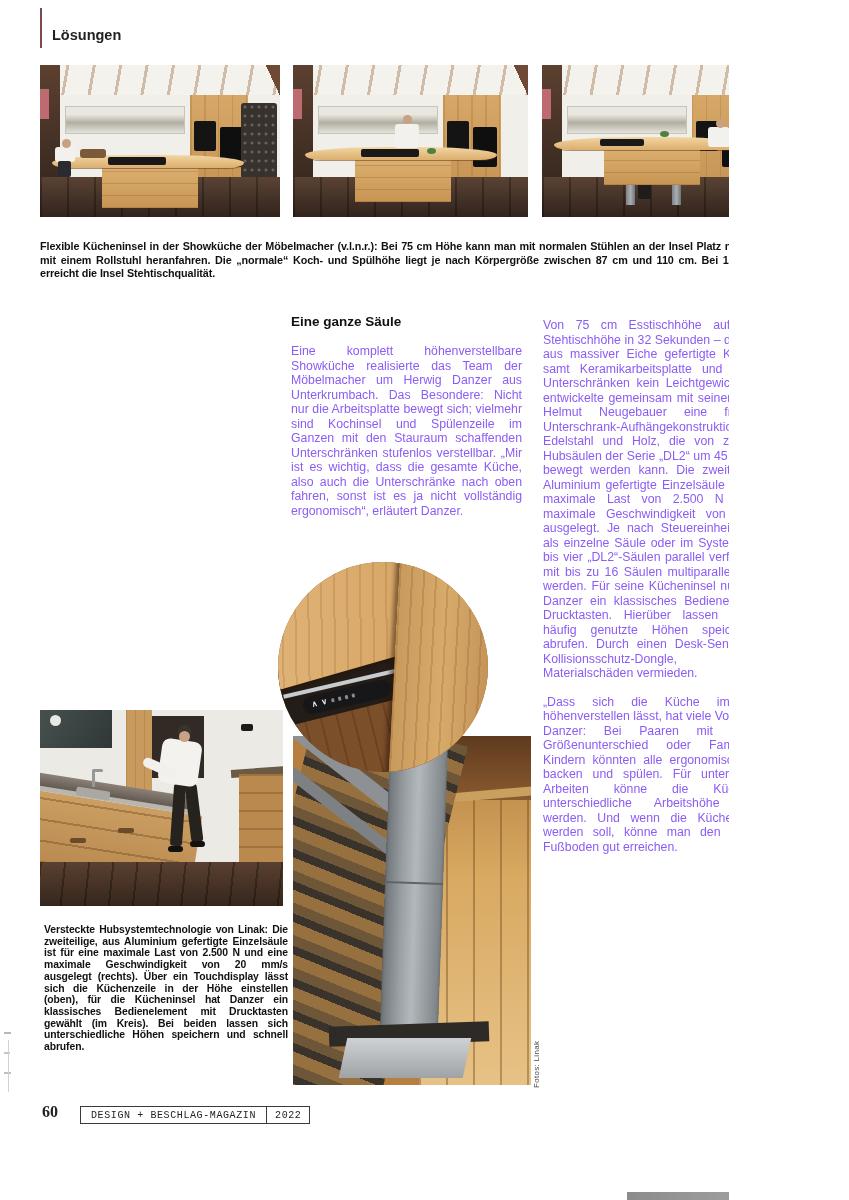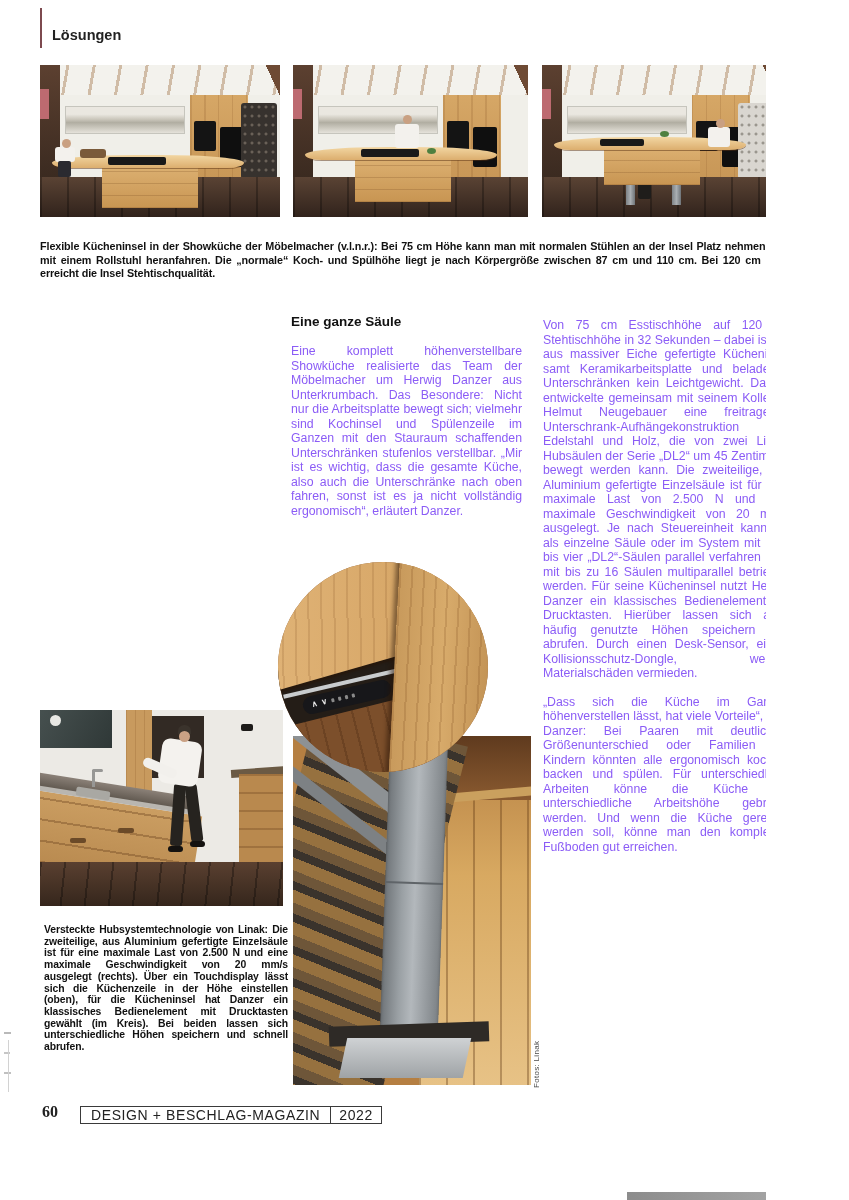--- a/index.html
+++ b/index.html
@@ -1,17 +1,17 @@
 <!DOCTYPE html>
 <html lang="de"><head>
 <meta charset="utf-8">
 <style>
   html,body{margin:0;padding:0;background:#ffffff;}
   .page{position:relative;width:729px;height:1200px;background:#fff;overflow:hidden;
-        font-family:"Liberation Sans",sans-serif;color:#1c1c1c;padding-left:37px;}
+        font-family:"Liberation Sans",sans-serif;color:#1c1c1c;}
   
   .kicker-bar{position:absolute;left:40px;top:8px;width:2px;height:40px;background:#7d4a4f;}
   .kicker-label{position:absolute;left:52px;top:27px;font-size:14.5px;font-weight:bold;color:#222;}
   
   .kp{position:absolute;top:65px;height:152px;overflow:hidden;background:#f3f2ed;}
   .kp1{left:40px;width:240px;}
   .kp2{left:293px;width:235px;}
   .kp3{left:542px;width:235px;}
   .kp .ceil{position:absolute;left:0;top:0;width:100%;height:34px;
       background:
@@ -166,21 +166,21 @@
       box-shadow:inset 0 -2px 3px rgba(0,0,0,.3);}
   .linak .col-seam{position:absolute;left:0;top:150px;width:100%;height:2px;background:#5f6468;}
   .linak .foot-dark{position:absolute;left:36px;top:288px;width:160px;height:20px;background:#2e2a26;
       transform:rotate(-2deg);}
   .linak .foot-plate{position:absolute;left:50px;top:302px;width:124px;height:40px;transform:skewX(-12deg);
       background:linear-gradient(180deg,#cfd2d4,#9fa3a6);}
   
   .pageno{position:absolute;left:42px;top:1103px;font-family:"Liberation Serif",serif;
       font-size:16px;font-weight:bold;color:#222;}
   .foot-box{position:absolute;left:80px;top:1106px;display:inline-flex;align-items:stretch;
-      border:1px solid #3a3a3a;height:16px;font-family:Liberation Sans, sans-serif;font-size:14px;
+      border:1px solid #3a3a3a;height:16px;font-family:Liberation Mono, monospace;font-size:10px;
       letter-spacing:.6px;color:#222;}
   .foot-box .cell1{display:flex;align-items:center;padding:0 10px;}
   .foot-box .cell2{display:flex;align-items:center;padding:0 8px;border-left:1px solid #3a3a3a;}
   
   .mark{position:absolute;background:#b9b9b9;}
   .mark.m1{left:4px;top:1032px;width:7px;height:2px;}
   .mark.m2{left:4px;top:1052px;width:6px;height:2px;background:#c6c6c6;}
   .mark.m3{left:4px;top:1072px;width:7px;height:2px;background:#c0c0c0;}
   .mark.m4{left:8px;top:1040px;width:1px;height:52px;background:#d2d2d2;}
   .edge-line{position:absolute;left:845px;top:1150px;width:2px;height:43px;background:#c4c4c4;}

